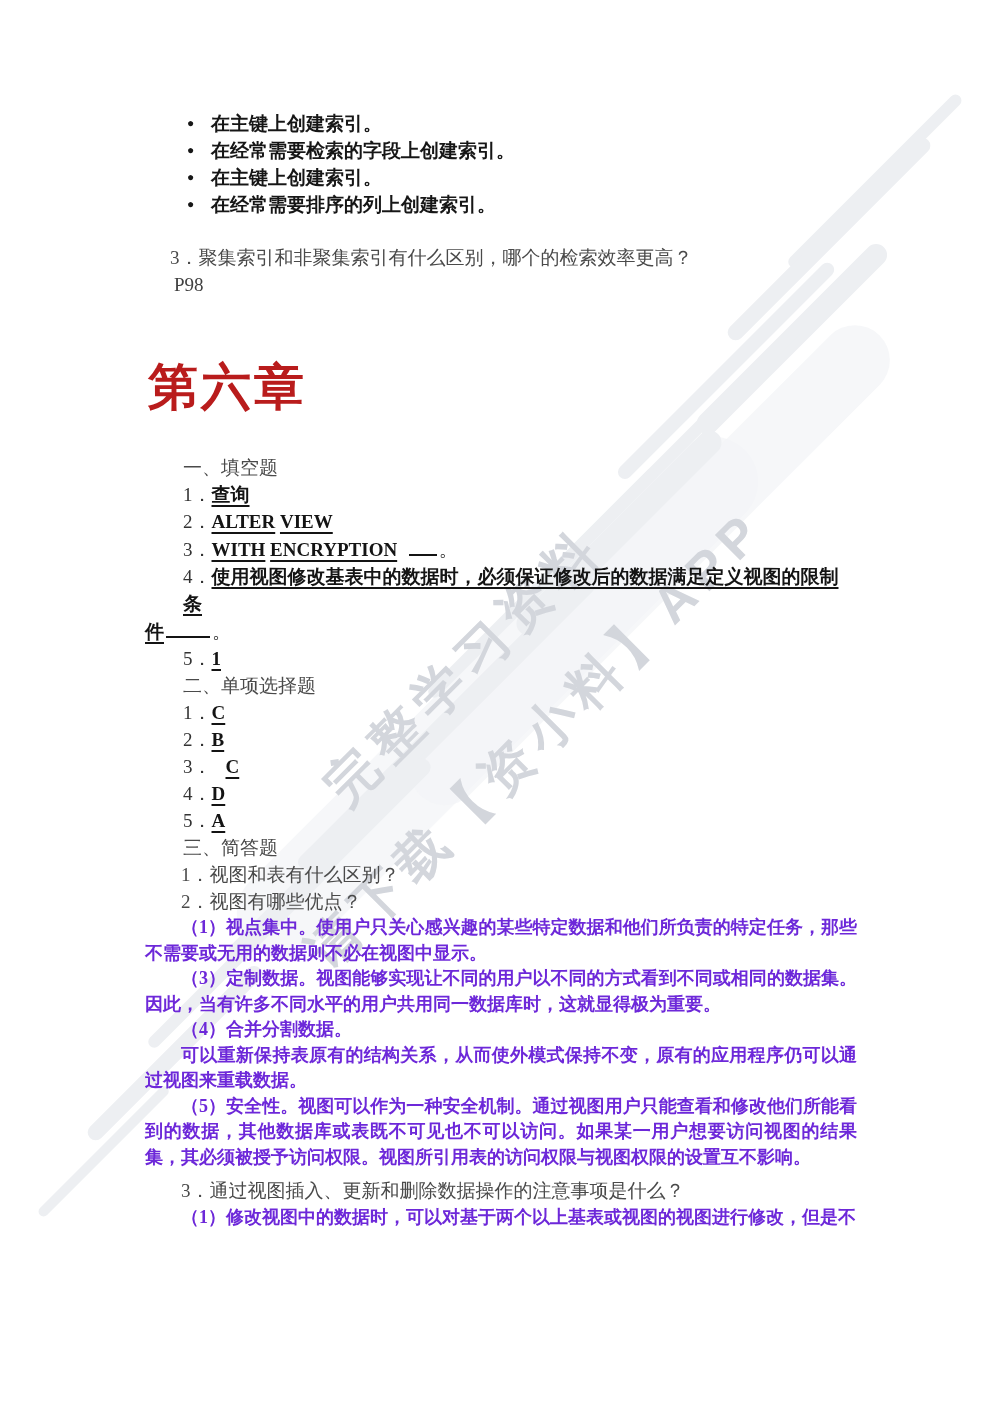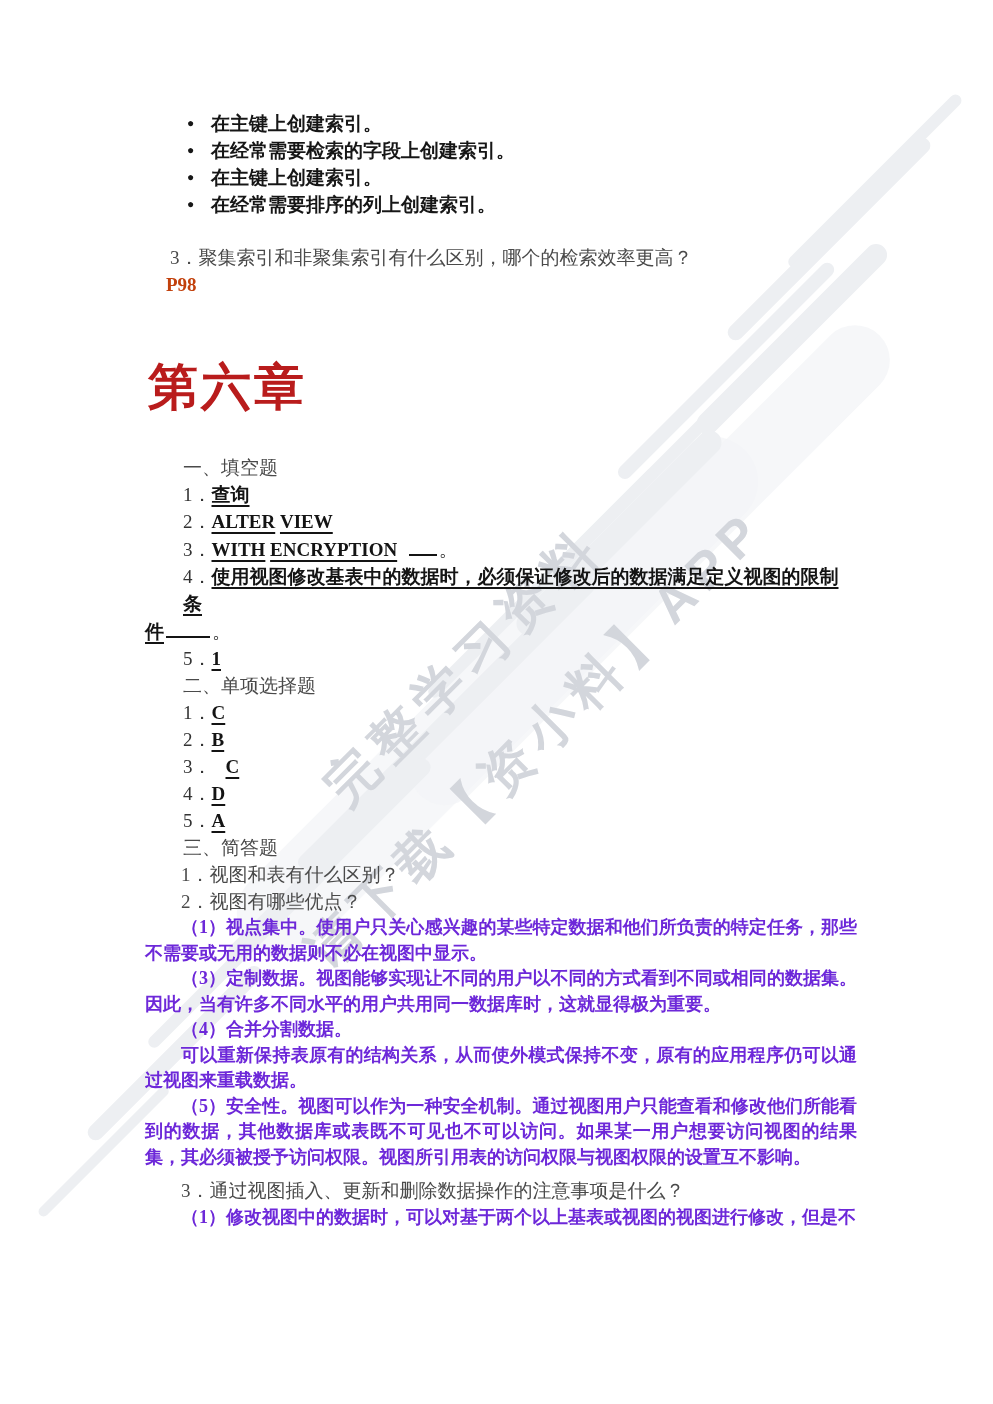--- a/index.html
+++ b/index.html
@@ -40,21 +40,21 @@
     padding:110px 136px 0 145px;
     font-size:19px;
     line-height:27px;
   }
   .q{color:#4a4a4a;font-weight:normal;}
   
   .bullet-row{display:flex;margin-left:42px;line-height:27px;}
   .dot{width:24px;font-size:12px;line-height:27px;color:#161616;flex:0 0 24px;}
   .b-text{font-weight:bold;color:#161616;}
   .top-question{margin:26px 0 0 25px;}
-  .page-ref{margin-left:21px;font-weight:bold;color:#c2410c;}
+  .page-ref{margin-left:29px;font-weight:normal;color:#404040;}
   
   .chapter{
     margin:66px 0 0 3px;
     font-size:50px;
     line-height:46px;
     font-weight:bold;
     color:#b91c1c;
     letter-spacing:3px;
   }
   

